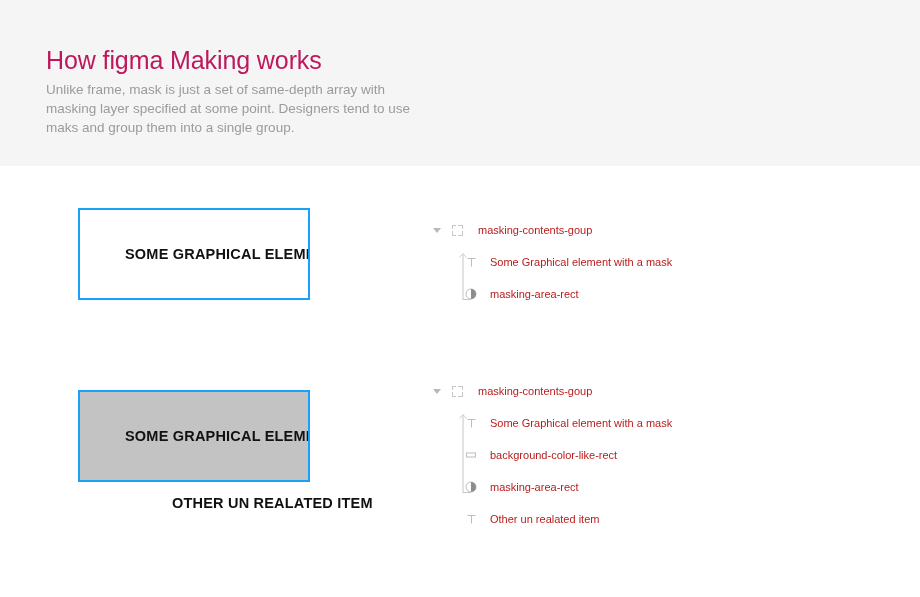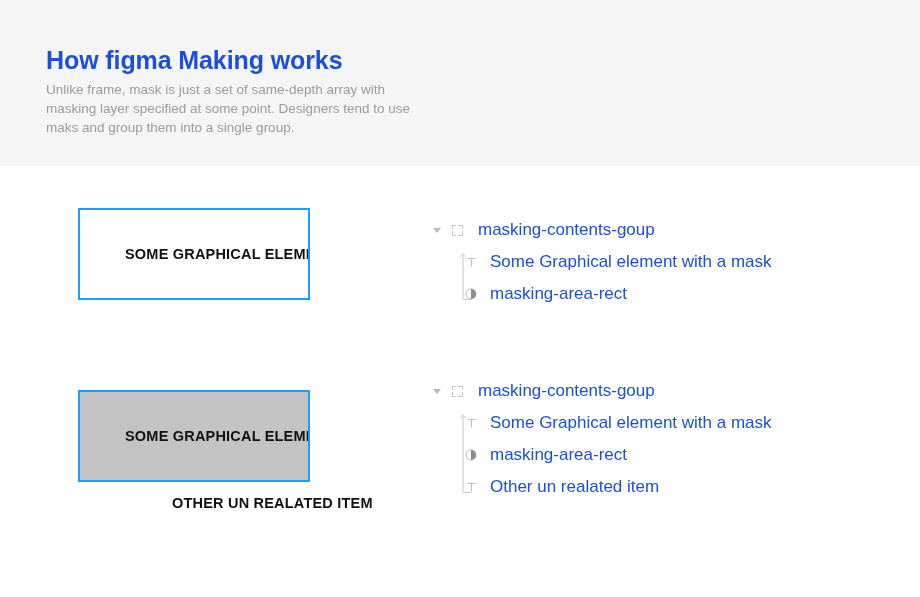--- a/index.html
+++ b/index.html
@@ -22,22 +22,22 @@
     top: 0;
     width: 920px;
     height: 166px;
     background: #f5f5f5;
   }
   .page-title {
     position: absolute;
     left: 46px;
     top: 46px;
     font-size: 25px;
-    font-weight: bold;
-    color: #1d4ed8;
+    font-weight: normal;
+    color: #be185d;
     letter-spacing: -0.1px;
     white-space: nowrap;
   }
   .page-description {
     position: absolute;
     left: 46px;
     top: 80px;
     width: 392px;
     font-size: 13.5px;
     line-height: 19px;
@@ -151,22 +151,22 @@
     width: 3.5px;
     height: 3.5px;
     border: 1px solid #c6c6c6;
   }
   .icon-group i:nth-child(1) { left: 0;    top: 0;    border-right: 0; border-bottom: 0; }
   .icon-group i:nth-child(2) { right: 0;   top: 0;    border-left: 0;  border-bottom: 0; }
   .icon-group i:nth-child(3) { left: 0;    bottom: 0; border-right: 0; border-top: 0; }
   .icon-group i:nth-child(4) { right: 0;   bottom: 0; border-left: 0;  border-top: 0; }
 
   .row-label {
-    font-size: 17px;
-    color: #1d4ed8;
+    font-size: 11px;
+    color: #b91c1c;
     white-space: nowrap;
     padding-left: 8px;
   }
   .row-label.group-label {
     padding-left: 10px;
   }
 
   
   .mask-bracket {
     position: absolute;
@@ -276,20 +276,29 @@
     <div class="tree-row">
       <span class="indent"></span>
       <span class="icon-slot">
         <svg width="11" height="11" viewBox="0 0 11 11">
           <path d="M1.5 1.5 H9.5 M5.5 1.5 V9.5" stroke="#bdbdbd" stroke-width="1" fill="none"></path>
         </svg>
       </span>
       <span class="row-label">Some Graphical element with a mask</span>
     </div>
 
+    <div class="tree-row">
+      <span class="indent"></span>
+      <span class="icon-slot">
+        <svg width="12" height="12" viewBox="0 0 12 12">
+          <rect x="1.5" y="4" width="9" height="4" fill="none" stroke="#bdbdbd" stroke-width="1"></rect>
+        </svg>
+      </span>
+      <span class="row-label">background-color-like-rect</span>
+    </div>
 
     <div class="tree-row">
       <span class="indent"></span>
       <span class="icon-slot">
         <svg width="12" height="12" viewBox="0 0 12 12">
           <circle cx="6" cy="6" r="5" fill="none" stroke="#bdbdbd" stroke-width="1"></circle>
           <path d="M6 1 A5 5 0 0 1 6 11 Z" fill="#8c8c8c"></path>
         </svg>
       </span>
       <span class="row-label">masking-area-rect</span>

